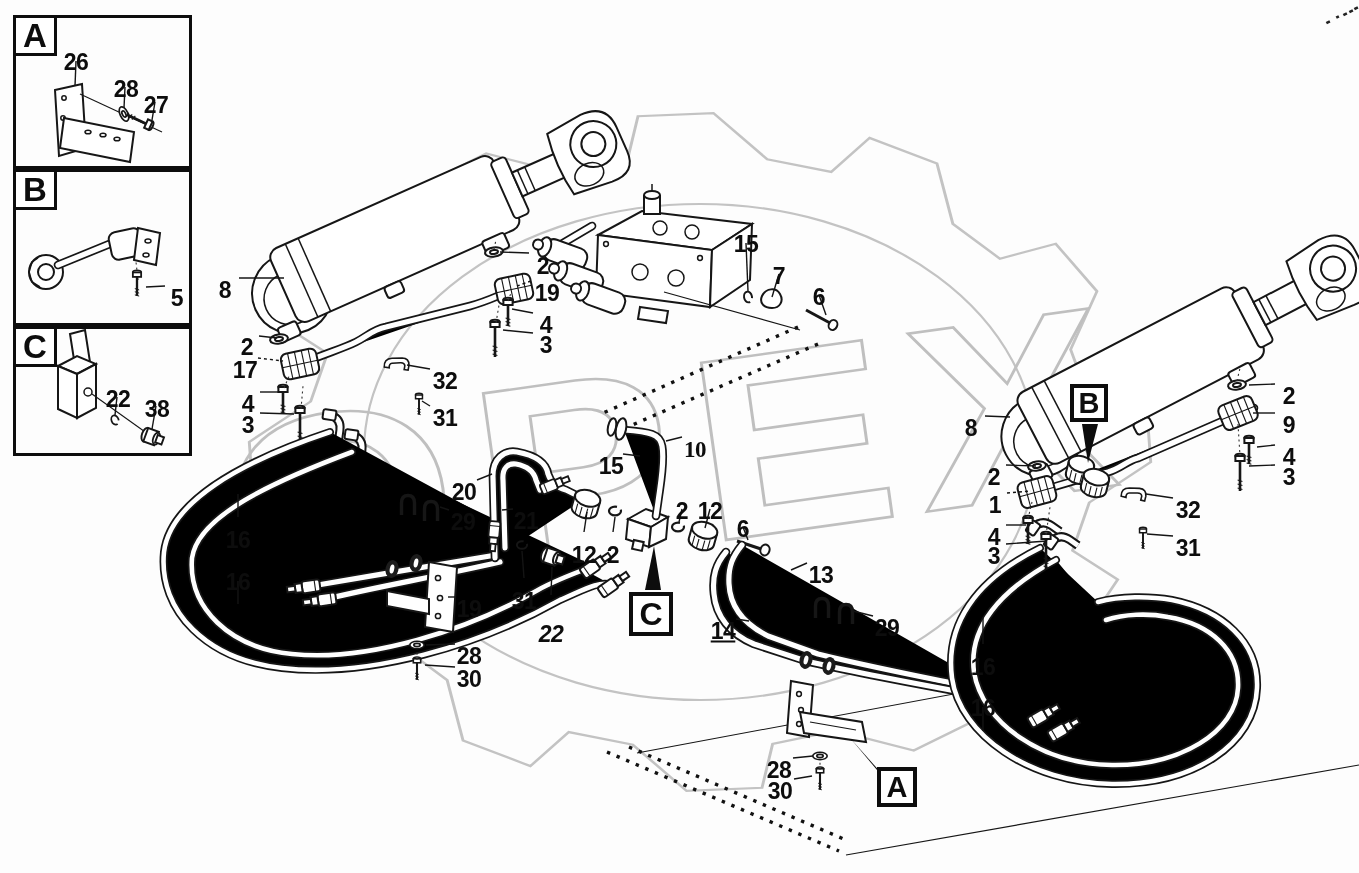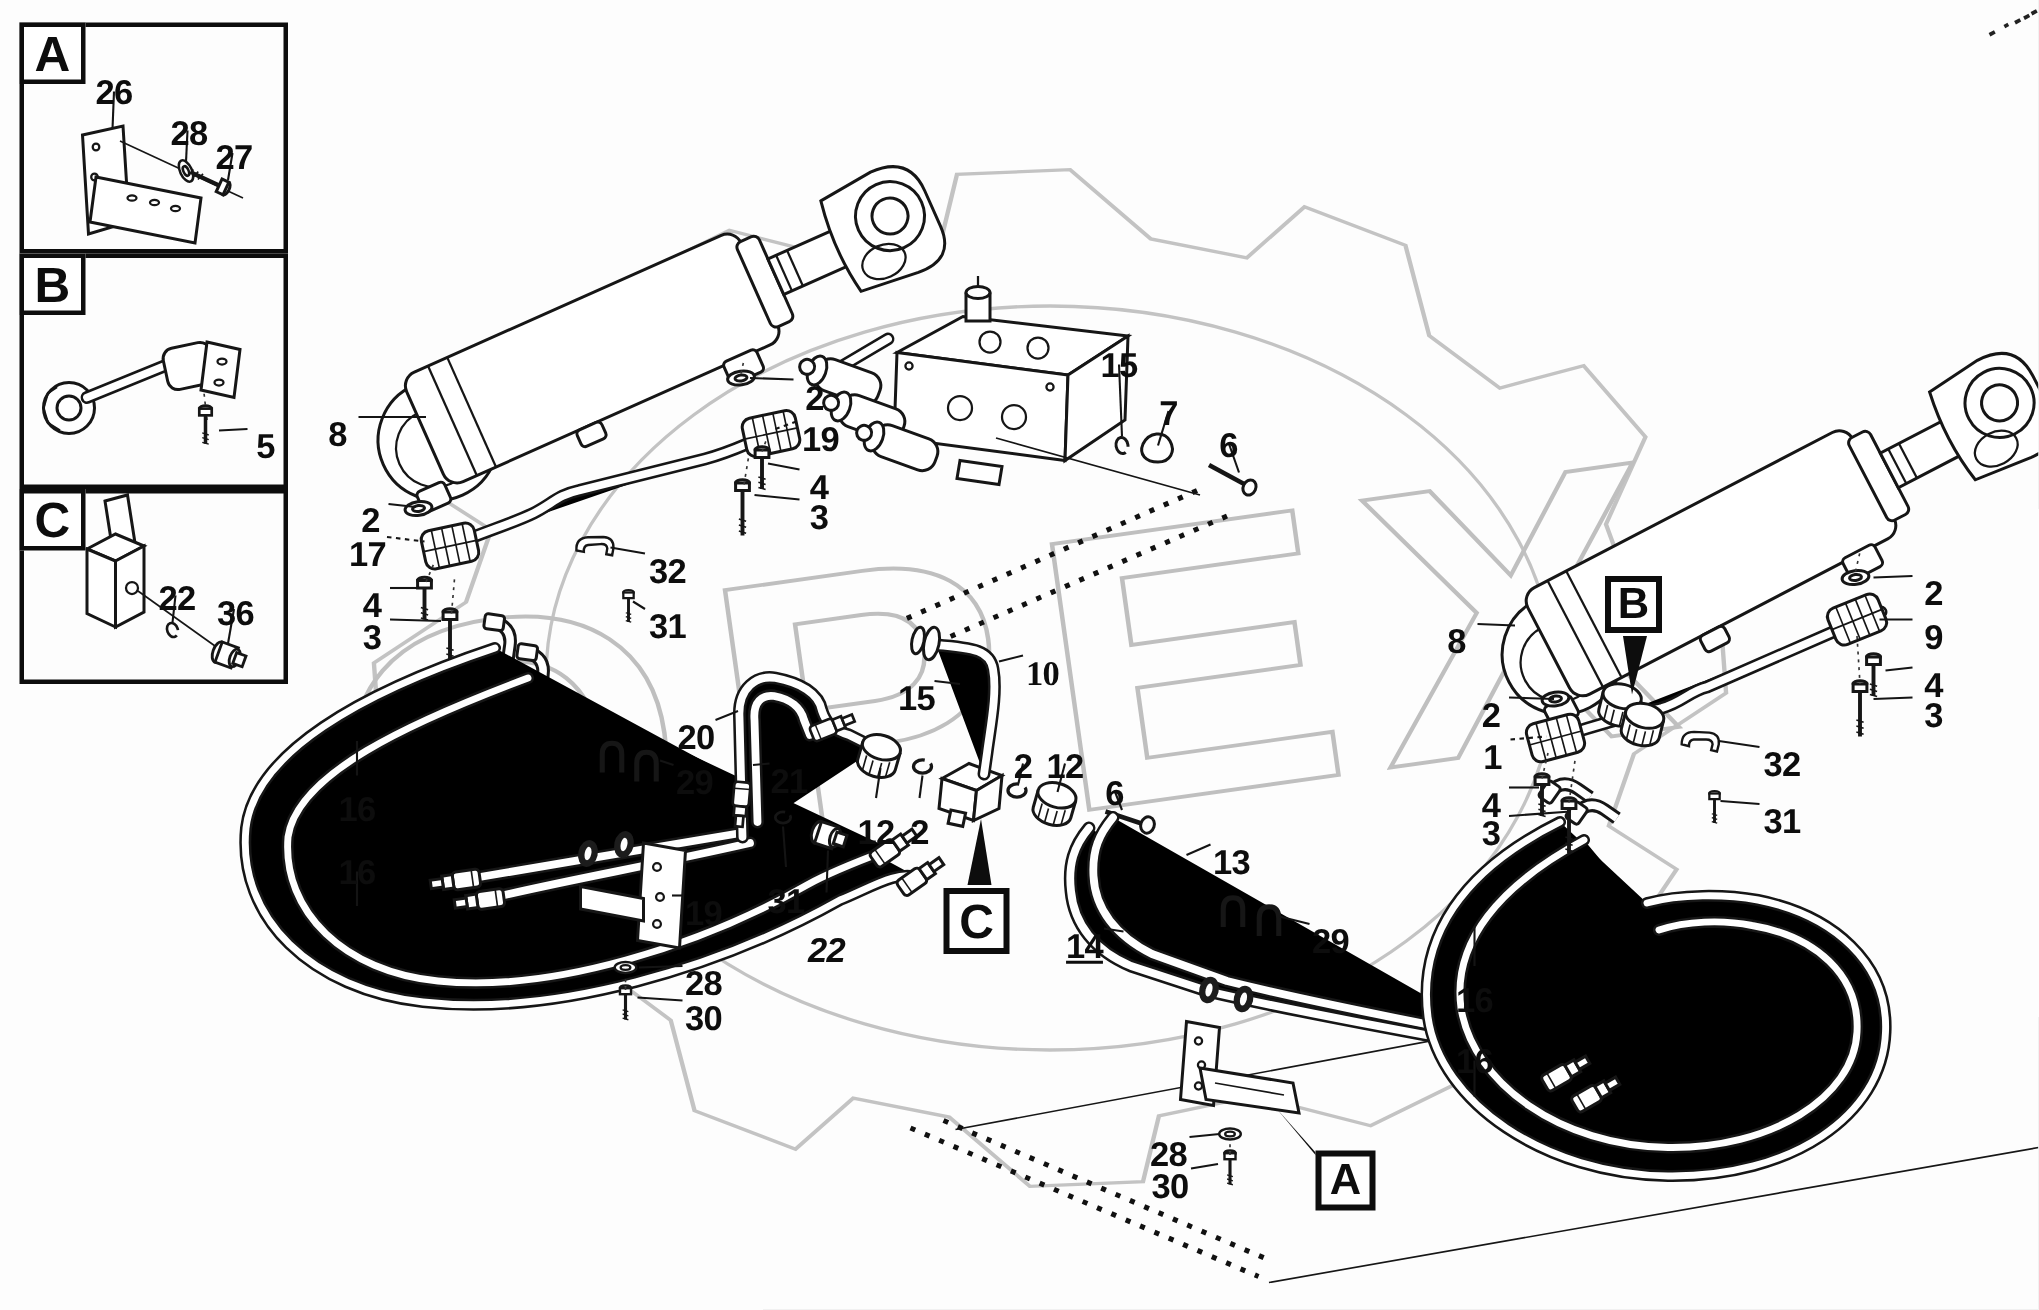--- a/index.html
+++ b/index.html
@@ -469,21 +469,21 @@
     </div>
 <div class="marker" style="left:877px;top:767px;width:40px;height:40px;">
       <span>A</span>
     </div>
 
 <div class="co" style="left:76px;top:50px;">26</div>
 <div class="co" style="left:126px;top:77px;">28</div>
 <div class="co" style="left:156px;top:93px;text-align:center;">27</div>
 <div class="co" style="left:177px;top:286px;">5</div>
 <div class="co" style="left:118px;top:387px;">22</div>
-<div class="co" style="left:157px;top:397px;">36</div>
+<div class="co" style="left:157px;top:397px;">38</div>
 
 <div class="co" style="left:225px;top:278px;">8</div>
 <div class="co" style="left:543px;top:254px;">2</div>
 <div class="co" style="left:547px;top:281px;">19</div>
 <div class="co" style="left:546px;top:313px;">4</div>
 <div class="co" style="left:546px;top:333px;">3</div>
 <div class="co" style="left:247px;top:335px;">2</div>
 <div class="co" style="left:245px;top:358px;">17</div>
 <div class="co" style="left:445px;top:369px;">32</div>
 <div class="co" style="left:445px;top:406px;">31</div>

